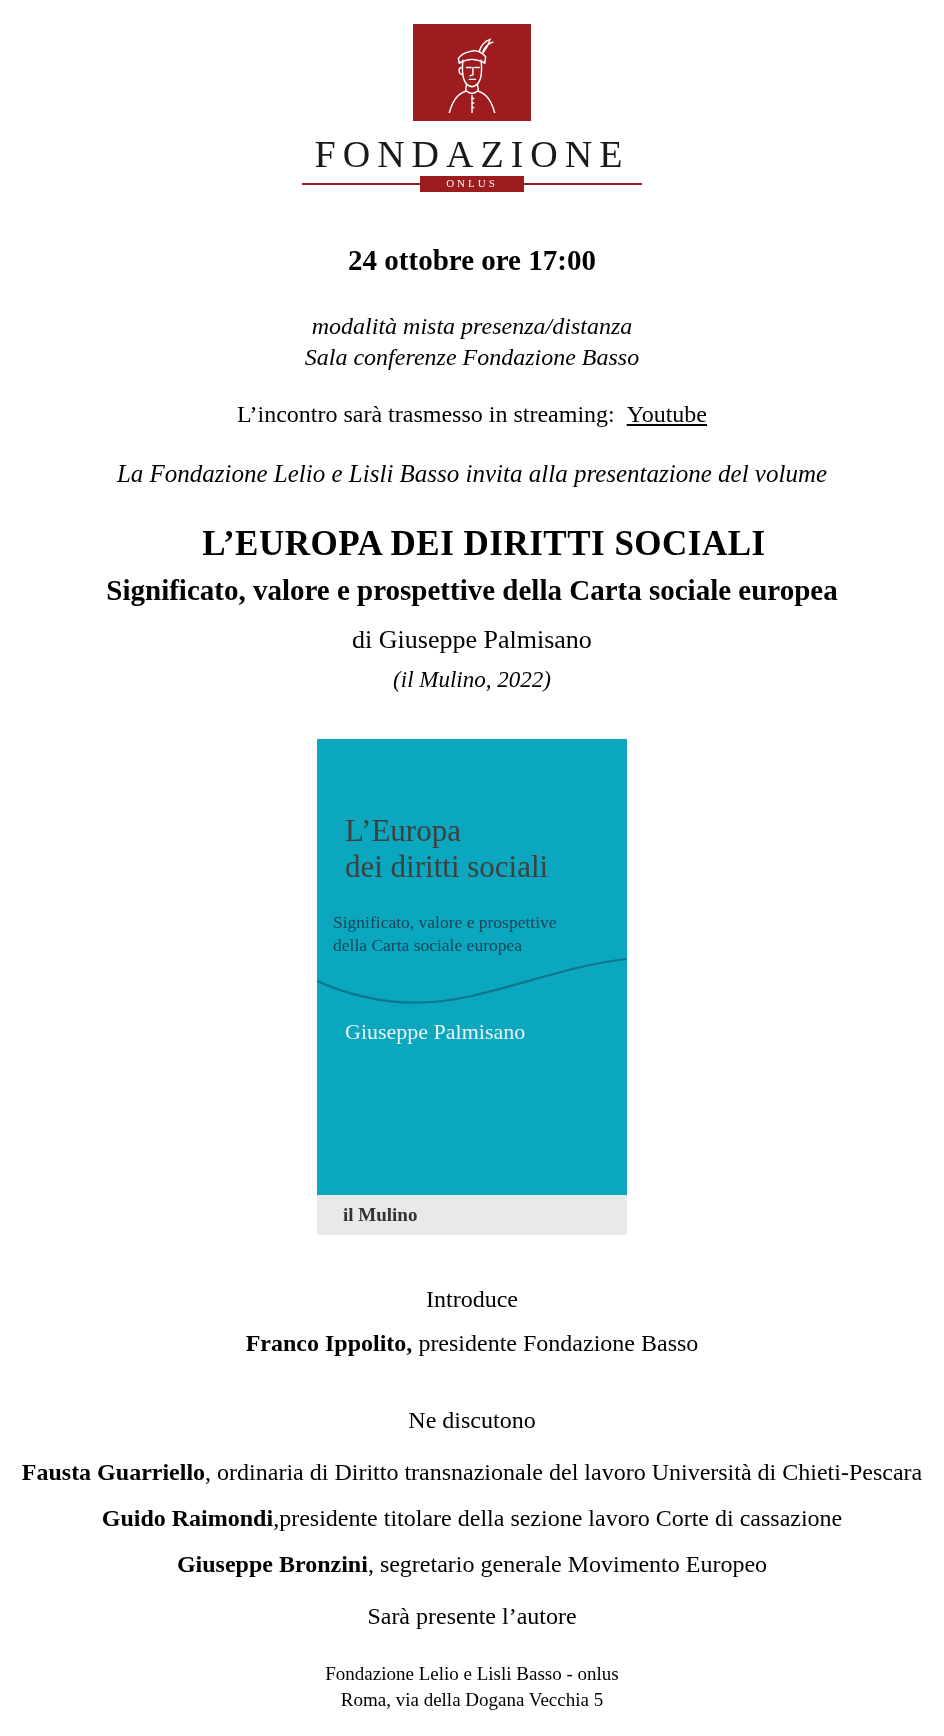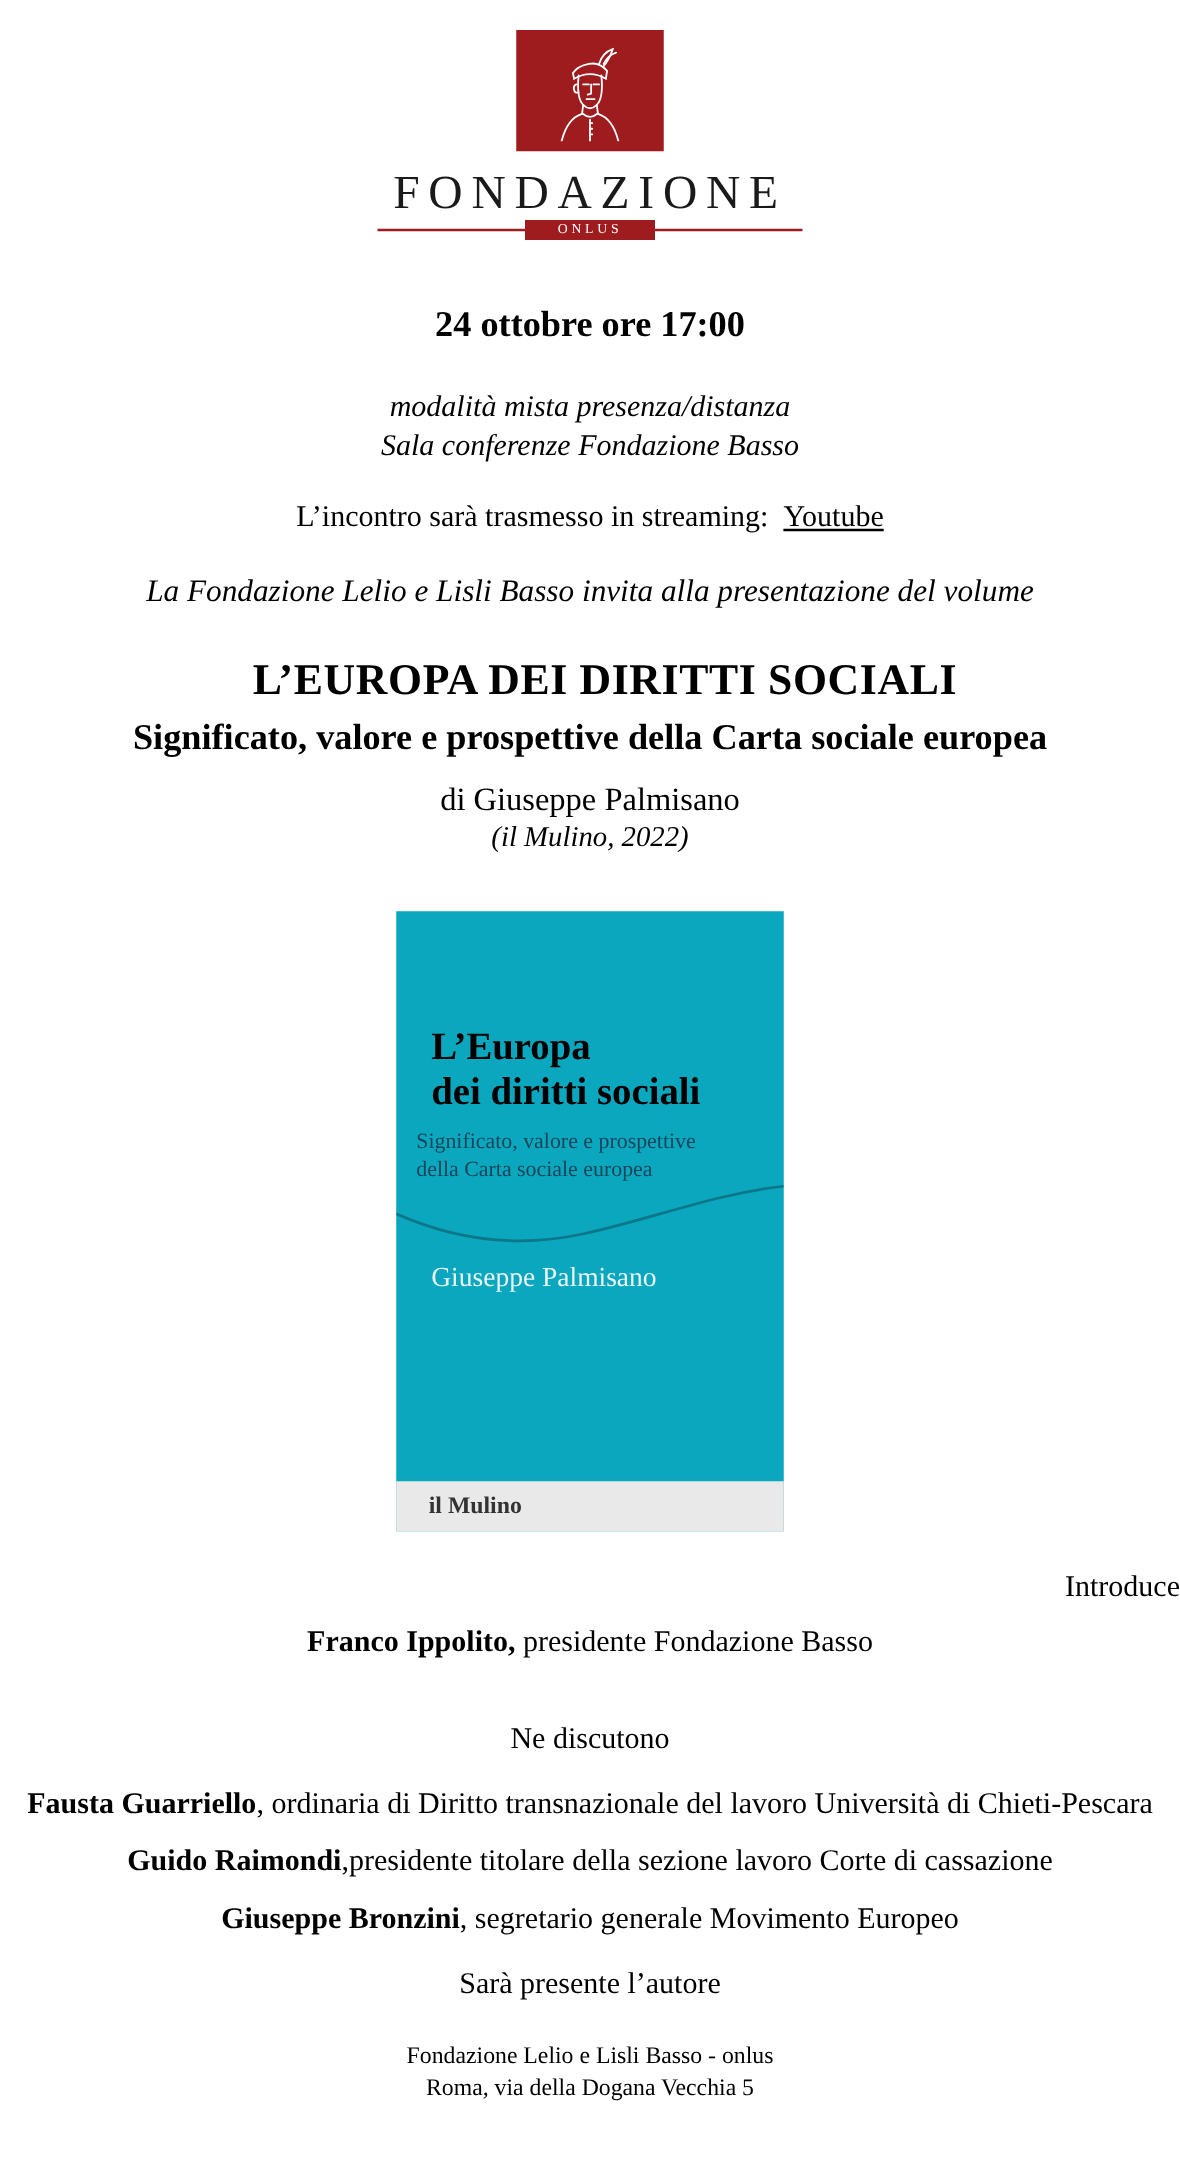--- a/index.html
+++ b/index.html
@@ -49,35 +49,34 @@
   
   .datetime   { margin-top: 52px; font-size: 29px; font-weight: bold; }
   .venue      { margin-top: 34px; font-size: 24px; font-style: italic; line-height: 31px; }
   .streaming  { margin-top: 28px; font-size: 24px; }
   .streaming a { color: #000; text-decoration: underline; margin-left: 12px; }
   .invite     { margin-top: 32px; font-size: 25px; font-style: italic; }
 
   .book-title    { margin-top: 36px; font-size: 35px; font-weight: bold; letter-spacing: 0.5px; padding-left: 24px; }
   .book-subtitle { margin-top: 10px; font-size: 29px; font-weight: bold; }
   .book-author   { margin-top: 18px; font-size: 26px; }
-  .book-pub      { margin-top: 2px; font-size: 23px; font-style: italic; }
+  .book-pub      { margin-top: 12px; font-size: 23px; font-style: italic; }
 
   
   .cover {
     position: relative;
     width: 310px; height: 496px;
     margin: 46px auto 0;
     background: #0aa7be;
     text-align: left;
   }
   .cover-title {
-    position: absolute; top: 90px; left: 28px;
+    position: absolute; top: 74px; left: 28px;
     font-size: 31px; line-height: 36px;
-    color: #000000;
-    font-weight: bold;
+    color: #404040;
   }
   .cover-sub {
     position: absolute; top: 172px; left: 16px;
     font-size: 17.5px; line-height: 23px;
     color: #17465a;
   }
   .cover-wave {
     position: absolute; top: 200px; left: 0;
     width: 310px; height: 90px;
   }
@@ -90,21 +89,21 @@
     width: 100%; height: 40px;
     background: #e9e9e9;
     display: flex; align-items: center;
   }
   .cover-footer span {
     margin-left: 26px;
     font-size: 19px; font-weight: bold; color: #333;
   }
 
   
-  .introduce    { margin-top: 32px; font-size: 24px; text-align: right; }
+  .introduce    { margin-top: 51px; font-size: 24px; }
   .line-person  { font-size: 24px; }
   .p-ippolito   { margin-top: 17px; }
   .ne-discutono { margin-top: 50px; font-size: 24px; }
   .p-d0 { margin-top: 25px; }
   .p-d1 { margin-top: 19px; }
   .p-d2 { margin-top: 19px; }
   .sara { margin-top: 25px; font-size: 24px; }
   .bold { font-weight: bold; }
 
   

